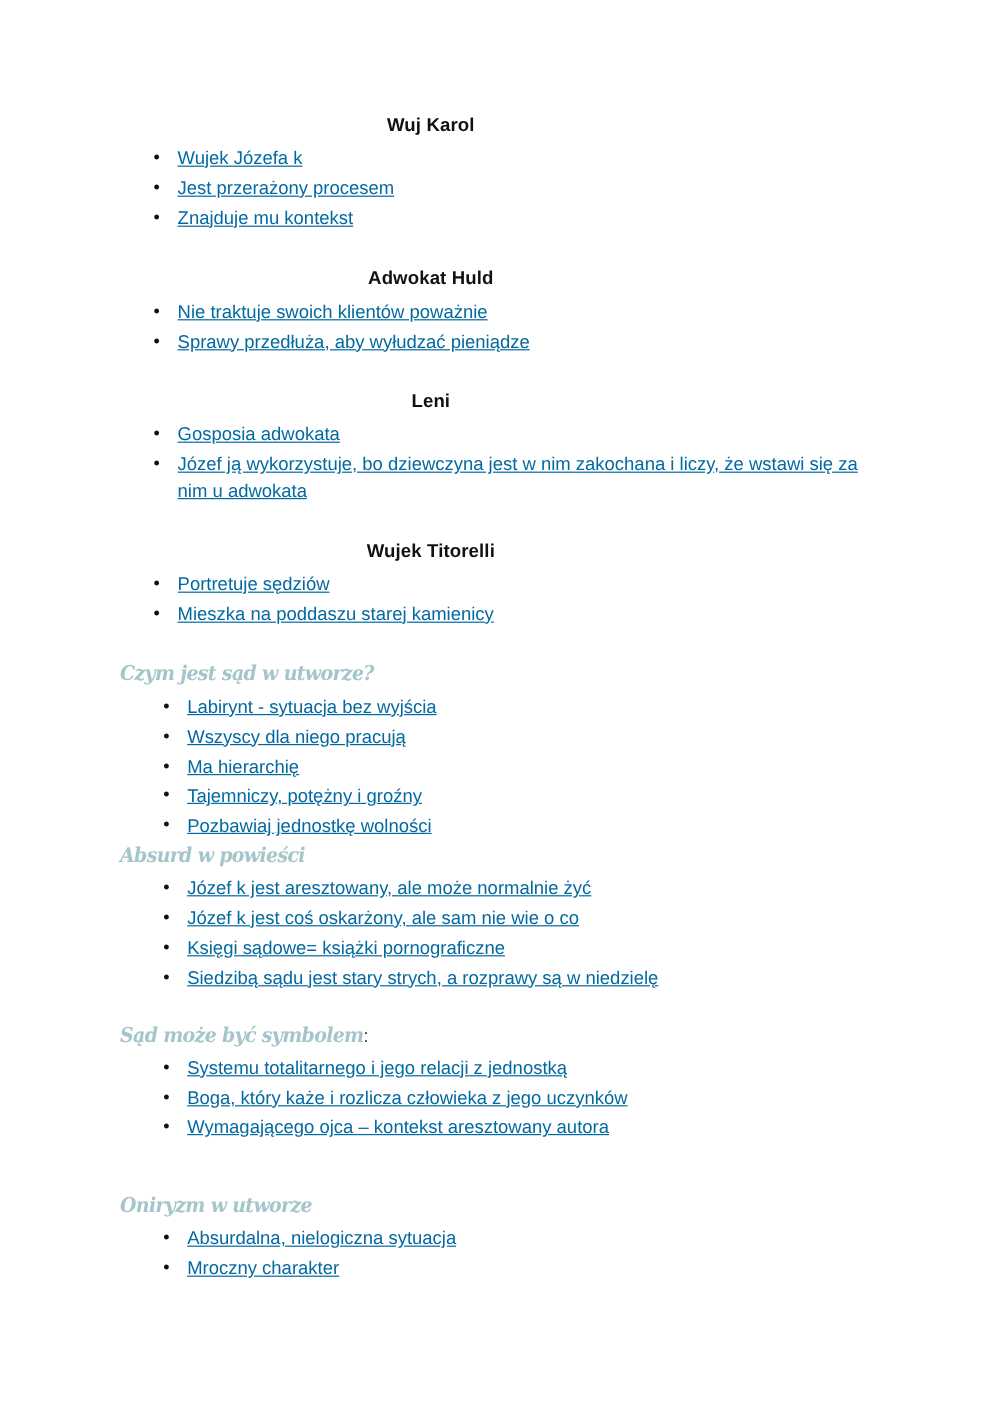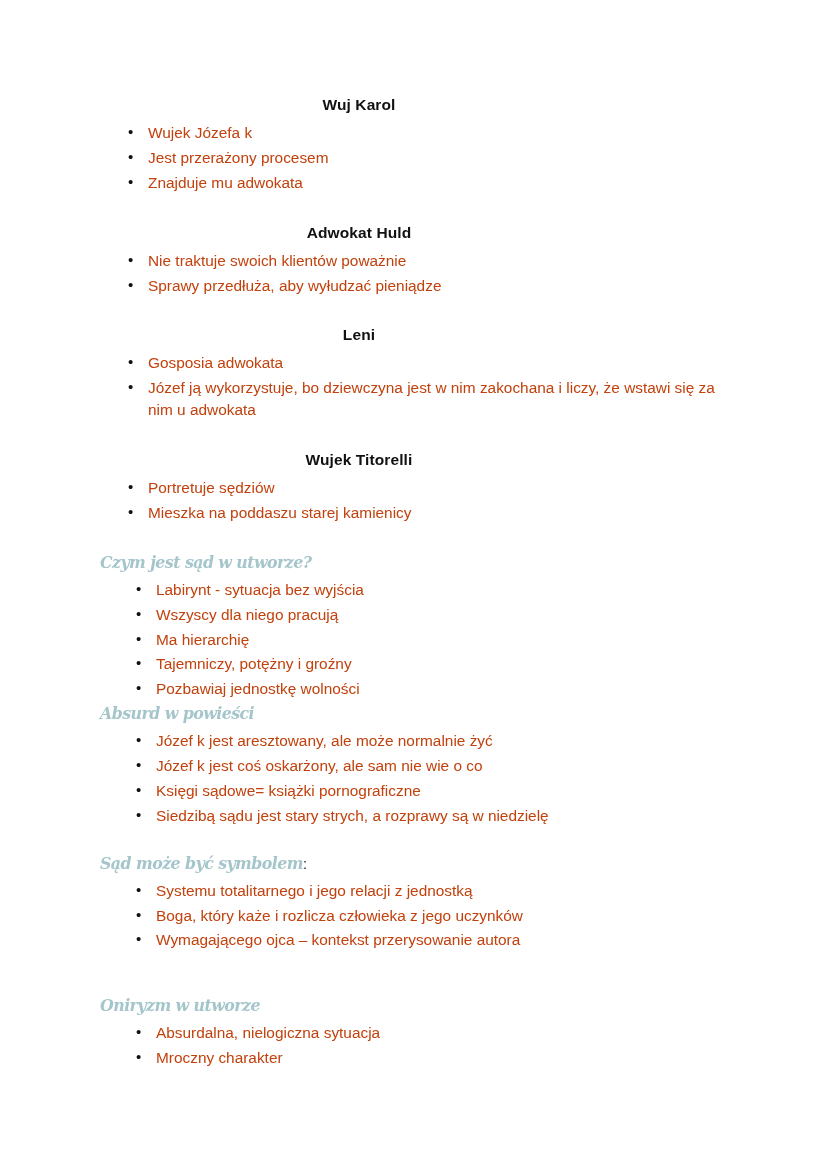--- a/index.html
+++ b/index.html
@@ -39,23 +39,24 @@
   
   ul.bullets {
     list-style: none;
     margin: 0;
     padding: 0;
   }
   ul.bullets li {
     position: relative;
     font-size: 15.4px;
     line-height: 1.42;
-    color: #c2410c;
+    color: #0369a1;
     margin: 0 0 3px 0;
     padding-left: 22px;
+    text-decoration: underline;
   }
   ul.bullets li::before {
     content: "\2022";
     position: absolute;
     left: 2px;
     top: -1px;
     font-size: 15px;
     color: #111111;
     line-height: 1.42;
   }
@@ -107,21 +108,21 @@
 </head>
 <body>
 
 <div class="page">
 
   <div class="group-chars">
     <div class="char-heading">Wuj Karol</div>
     <ul class="bullets">
       <li>Wujek Józefa k</li>
       <li>Jest przerażony procesem</li>
-      <li>Znajduje mu adwokata</li>
+      <li>Znajduje mu kontekst</li>
     </ul>
   </div>
 
   <div class="group-chars">
     <div class="char-heading">Adwokat Huld</div>
     <ul class="bullets">
       <li>Nie traktuje swoich klientów poważnie</li>
       <li>Sprawy przedłuża, aby wyłudzać pieniądze</li>
     </ul>
   </div>
@@ -161,21 +162,21 @@
       <li>Księgi sądowe= książki pornograficzne</li>
       <li>Siedzibą sądu jest stary strych, a rozprawy są w niedzielę</li>
     </ul>
   </div>
 
   <div class="group-section">
     <div class="script-heading"><span>Sąd może być symbolem</span><span class="tail">:</span></div>
     <ul class="bullets">
       <li>Systemu totalitarnego i jego relacji z jednostką</li>
       <li>Boga, który każe i rozlicza człowieka z jego uczynków</li>
-      <li>Wymagającego ojca – kontekst przerysowanie autora</li>
+      <li>Wymagającego ojca – kontekst aresztowany autora</li>
     </ul>
   </div>
 
   <div class="spacer-lg"></div>
 
   <div class="group-section">
     <div class="script-heading"><span>Oniryzm w utworze</span><span class="tail"></span></div>
     <ul class="bullets">
       <li>Absurdalna, nielogiczna sytuacja</li>
       <li>Mroczny charakter</li>

